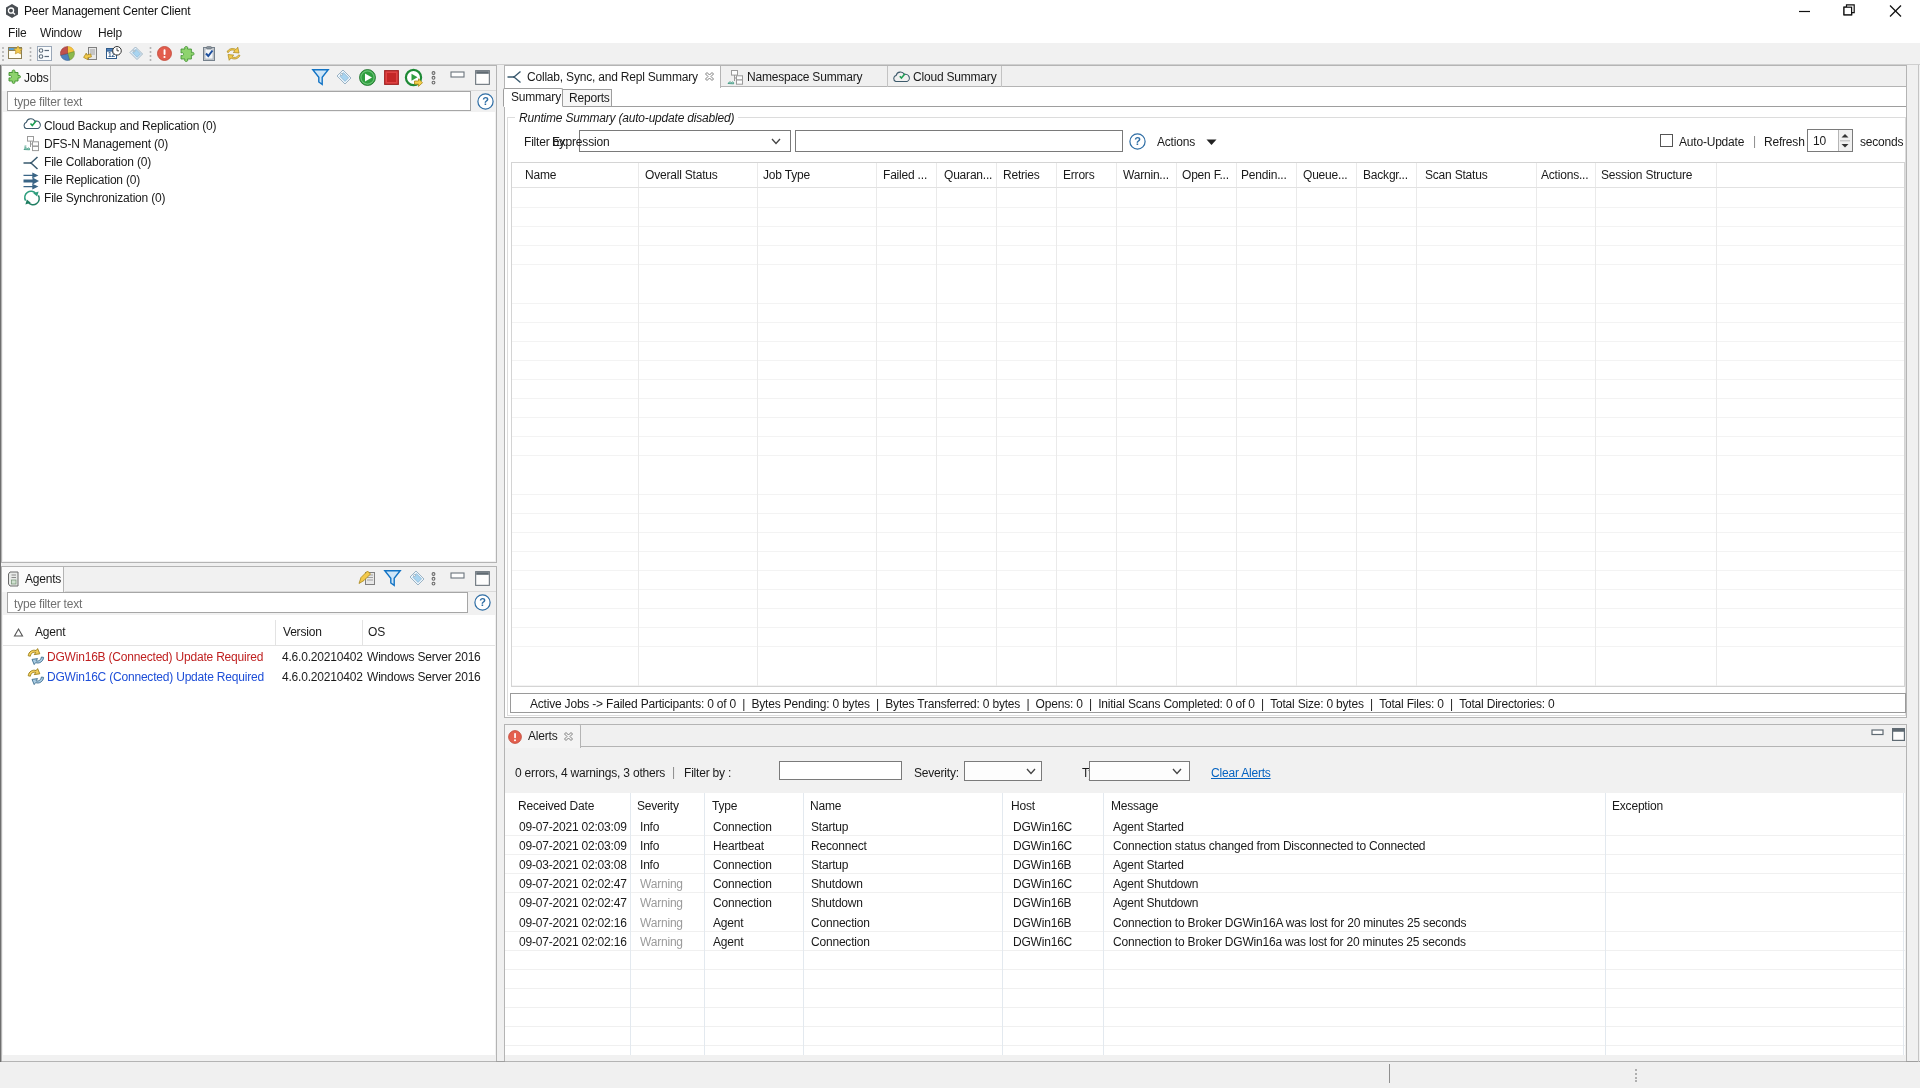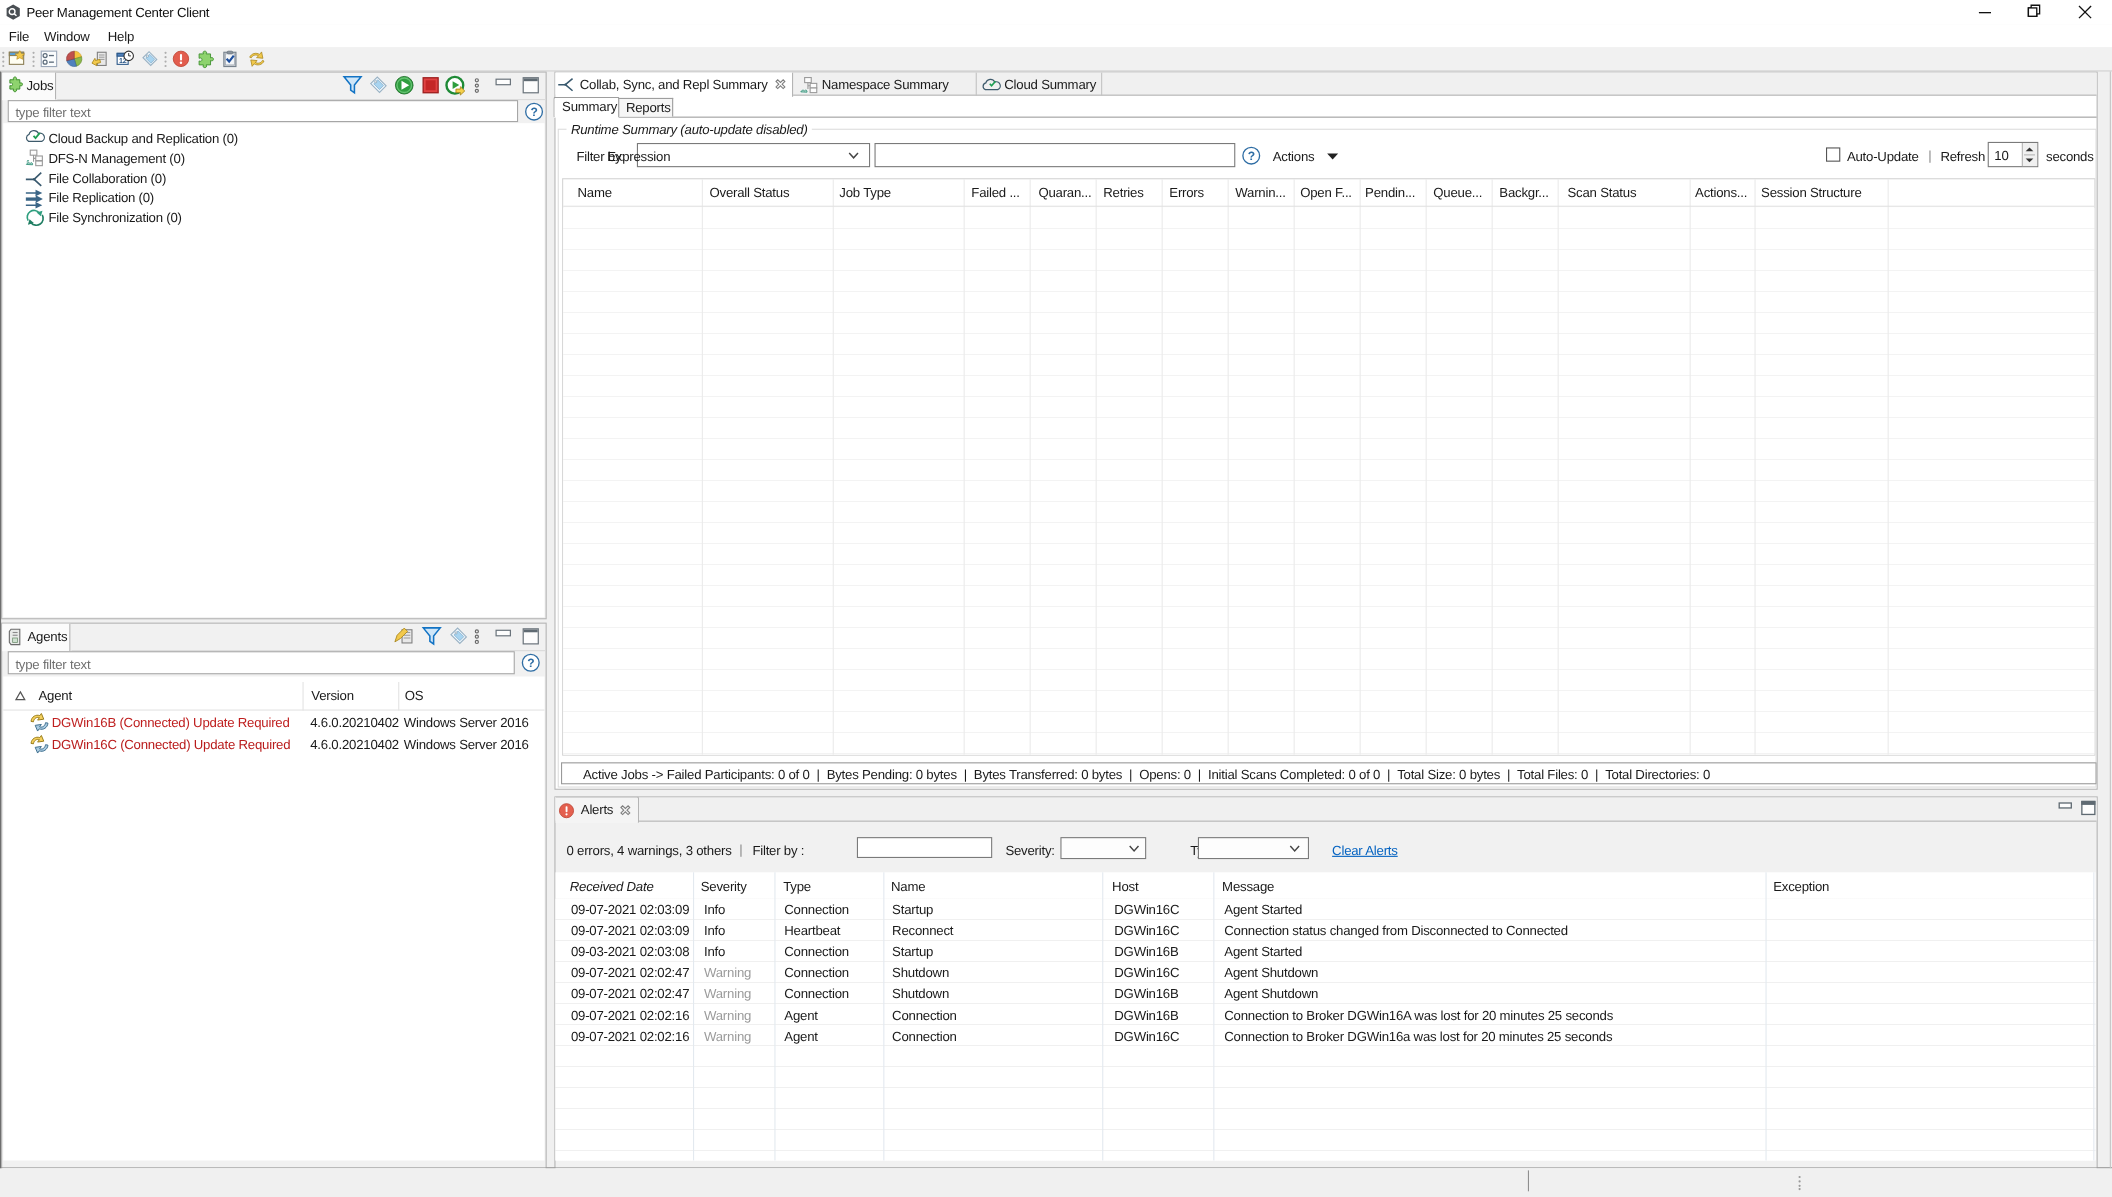--- a/index.html
+++ b/index.html
@@ -232,21 +232,21 @@
 <div class="txt" style="left:35px;top:625px;">Agent</div>
 <div class="txt" style="left:283px;top:625px;">Version</div>
 <div class="txt" style="left:368px;top:625px;">OS</div>
 <div class="vline" style="left:275px;top:620px;height:26px;background:#e3e3e3;"></div>
 <div class="vline" style="left:362px;top:620px;height:26px;background:#e3e3e3;"></div>
 <div class="hline" style="left:3px;top:645px;width:492px;background:#e3e3e3;"></div>
 
 <div class="txt" style="left:47px;top:650px;color:#bf1f1f;">DGWin16B (Connected) Update Required</div>
 <div class="txt" style="left:282px;top:650px;">4.6.0.20210402</div>
 <div class="txt" style="left:367px;top:650px;">Windows Server 2016</div>
-<div class="txt" style="left:47px;top:670px;color:#b91c1c;">DGWin16C (Connected) Update Required</div>
+<div class="txt" style="left:47px;top:670px;color:#1d4ed8;">DGWin16C (Connected) Update Required</div>
 <div class="txt" style="left:282px;top:670px;">4.6.0.20210402</div>
 <div class="txt" style="left:367px;top:670px;">Windows Server 2016</div>
 <svg class="abs" style="left:27px;top:648px" width="18" height="40" viewBox="0 0 18 40">
   <g id="syncpair">
     <path d="M1.2 7.8 C1.6 3.6 5.6 1.2 9.2 2.6 L10.6 0.6 L12.8 5.8 L7.2 6.6 L8.8 4.4 C6.2 3.6 3.8 5.2 3.4 8.2 Z" fill="#f5d05e" stroke="#9a7d1a" stroke-width="0.9"></path>
     <path d="M16.6 9.4 C16.2 13.6 12.2 16 8.6 14.6 L7.2 16.6 L5 11.4 L10.6 10.6 L9 12.8 C11.6 13.6 14 12 14.4 9 Z" fill="#aacbe2" stroke="#3e6e8e" stroke-width="0.9"></path>
   </g>
   <use href="#syncpair" y="20"></use>
 </svg>
 
@@ -431,21 +431,21 @@
 
 <div class="abs" style="left:505px;top:793px;width:1400px;height:262px;background:#fff;"></div>
 <div class="abs" style="left:505px;top:816.5px;width:1400px;height:238px;background:repeating-linear-gradient(to bottom,#fff 0px,#fff 18.1px,#f0f0f0 18.1px,#f0f0f0 19.1px);"></div>
 <div class="vline" style="left:630px;top:793px;height:262px;background:#e3e9ef;"></div>
 <div class="vline" style="left:704px;top:793px;height:262px;background:#e3e9ef;"></div>
 <div class="vline" style="left:803px;top:793px;height:262px;background:#e3e9ef;"></div>
 <div class="vline" style="left:1002px;top:793px;height:262px;background:#e3e9ef;"></div>
 <div class="vline" style="left:1103px;top:793px;height:262px;background:#e3e9ef;"></div>
 <div class="vline" style="left:1605px;top:793px;height:262px;background:#e3e9ef;"></div>
 <div class="vline" style="left:1903px;top:793px;height:262px;background:#e3e9ef;"></div>
-<div class="txt" style="left:518px;top:799px;font-style:italic;">Received Date</div>
+<div class="txt" style="left:518px;top:799px;">Received Date</div>
 <div class="txt" style="left:637px;top:799px;">Severity</div>
 <div class="txt" style="left:712px;top:799px;">Type</div>
 <div class="txt" style="left:810px;top:799px;">Name</div>
 <div class="txt" style="left:1011px;top:799px;">Host</div>
 <div class="txt" style="left:1111px;top:799px;text-align:center;">Message</div>
 <div class="txt" style="left:1612px;top:799px;">Exception</div>
 <div class="txt" style="left:519px;top:820px;">09-07-2021 02:03:09</div>
 <div class="txt" style="left:640px;top:820px;">Info</div>
 <div class="txt" style="left:713px;top:820px;">Connection</div>
 <div class="txt" style="left:811px;top:820px;">Startup</div>

